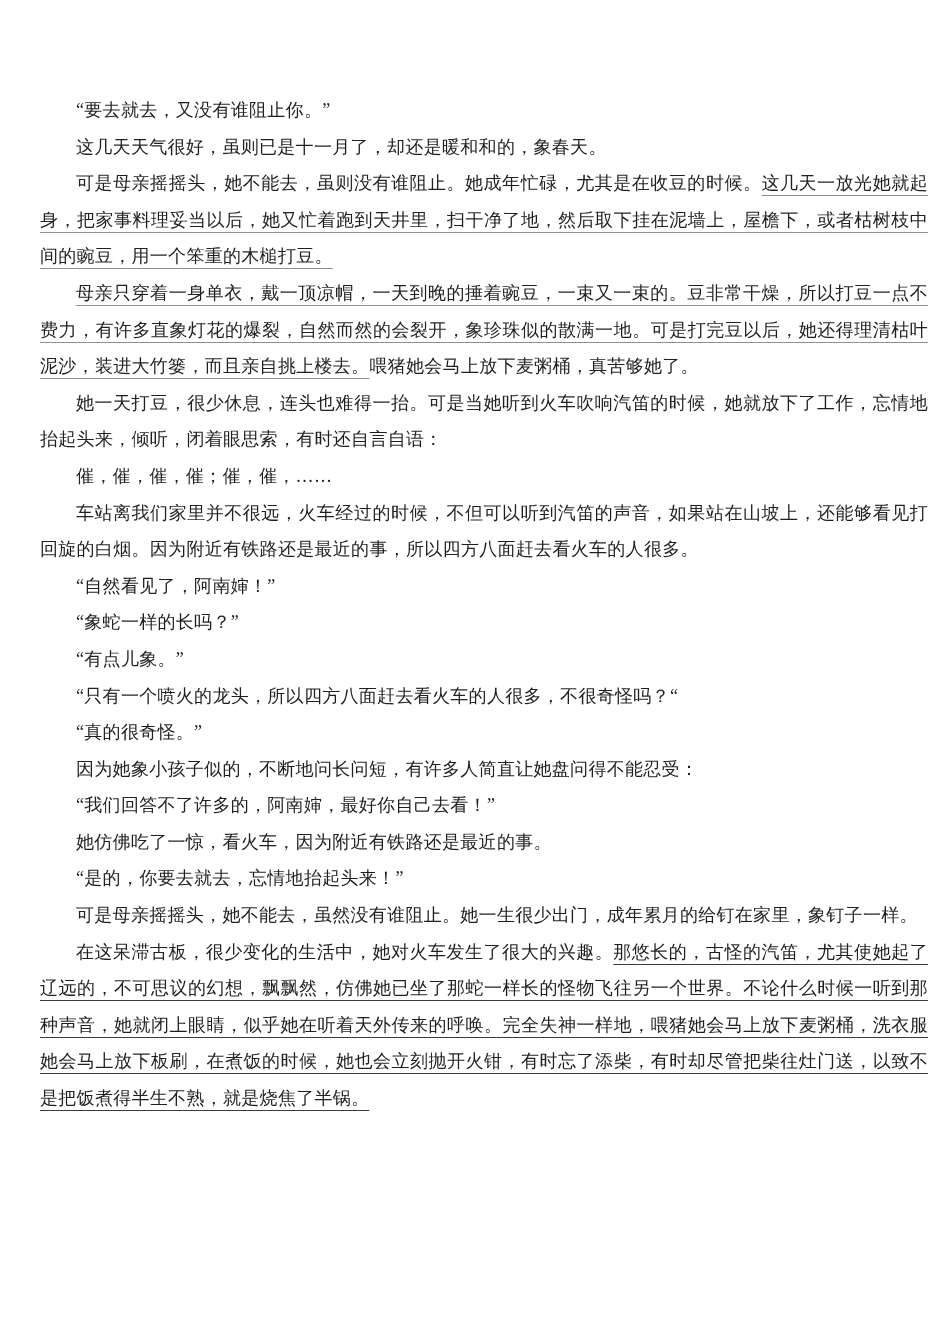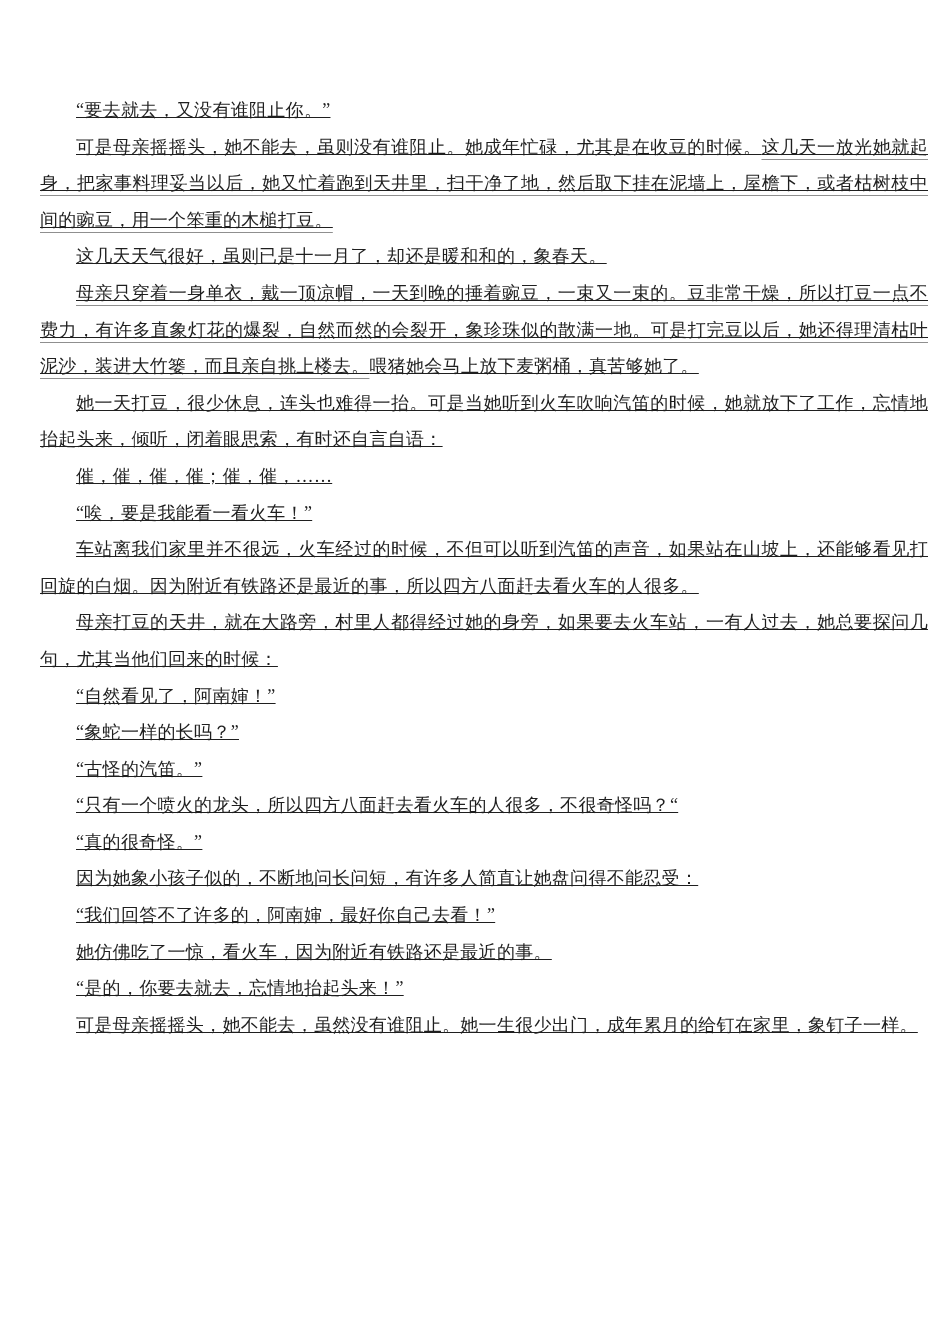--- a/index.html
+++ b/index.html
@@ -13,21 +13,20 @@
     overflow: hidden;
     font-family: "Liberation Serif", "DejaVu Serif", serif;
     color: #1f1f1f;
   }
   .page {
     box-sizing: border-box;
     width: 950px;
     height: 1344px;
     padding: 92px 22px 0 40px;
     background: #ffffff;
-    text-decoration: underline;
   }
   .para {
     margin: 0;
     font-size: 18px;
     line-height: 36.6px;
     text-align: justify;
     text-justify: inter-ideograph;
     text-indent: 2em;
     letter-spacing: 0.3px;
     word-break: break-all;
@@ -40,52 +39,51 @@
   .u-light { text-decoration-color: #8f8f8f; }
   .u-dark  { text-decoration-color: #3c3c3c; }
 </style>
 </head>
 <body>
 
 <div class="page">
 
   <p class="para"><span>“要去就去，又没有谁阻止你。”</span></p>
 
+  <p class="para"><span>这几天天气很好，虽则已是十一月了，却还是暖和和的，象春天。</span></p>
+
   <p class="para"><span>可是母亲摇摇头，她不能去，虽则没有谁阻止。她成年忙碌，尤其是在收豆的时候。</span><span class="u u-light">这几天一放光她就起身，把家事料理妥当以后，她又忙着跑到天井里，扫干净了地，然后取下挂在泥墙上，屋檐下，或者枯树枝中间的豌豆，用一个笨重的木槌打豆。</span></p>
-
-  <p class="para"><span>这几天天气很好，虽则已是十一月了，却还是暖和和的，象春天。</span></p>
 
   <p class="para"><span class="u u-light">母亲只穿着一身单衣，戴一顶凉帽，一天到晚的捶着豌豆，一束又一束的。豆非常干燥，所以打豆一点不费力，有许多直象灯花的爆裂，自然而然的会裂开，象珍珠似的散满一地。可是打完豆以后，她还得理清枯叶泥沙，装进大竹篓，而且亲自挑上楼去。</span><span>喂猪她会马上放下麦粥桶，真苦够她了。</span></p>
 
   <p class="para"><span>她一天打豆，很少休息，连头也难得一抬。可是当她听到火车吹响汽笛的时候，她就放下了工作，忘情地抬起头来，倾听，闭着眼思索，有时还自言自语：</span></p>
 
   <p class="para"><span>催，催，催，催；催，催，……</span></p>
 
-  <p class="para"><span>“唉，要是我能看一看火车！”</span></p>
 
   <p class="para"><span>车站离我们家里并不很远，火车经过的时候，不但可以听到汽笛的声音，如果站在山坡上，还能够看见打回旋的白烟。因为附近有铁路还是最近的事，所以四方八面赶去看火车的人很多。</span></p>
 
-  <p class="para"><span>母亲打豆的天井，就在大路旁，村里人都得经过她的身旁，如果要去火车站，一有人过去，她总要探问几句，尤其当他们回来的时候：</span></p>
 
 
   <p class="para"><span>“自然看见了，阿南婶！”</span></p>
 
   <p class="para"><span>“象蛇一样的长吗？”</span></p>
 
-  <p class="para"><span>“古怪的汽笛。”</span></p>
+  <p class="para"><span>“有点儿象。”</span></p>
 
   <p class="para"><span>“只有一个喷火的龙头，所以四方八面赶去看火车的人很多，不很奇怪吗？“</span></p>
 
   <p class="para"><span>“真的很奇怪。”</span></p>
 
   <p class="para"><span>因为她象小孩子似的，不断地问长问短，有许多人简直让她盘问得不能忍受：</span></p>
 
   <p class="para"><span>“我们回答不了许多的，阿南婶，最好你自己去看！”</span></p>
 
 
   <p class="para"><span>她仿佛吃了一惊，看火车，因为附近有铁路还是最近的事。</span></p>
 
   <p class="para"><span>“是的，你要去就去，忘情地抬起头来！”</span></p>
 
   <p class="para"><span>可是母亲摇摇头，她不能去，虽然没有谁阻止。她一生很少出门，成年累月的给钉在家里，象钉子一样。</span></p>
 
+  <p class="para"><span>在这呆滞古板，很少变化的生活中，她对火车发生了很大的兴趣。</span><span class="u u-dark">那悠长的，古怪的汽笛，尤其使她起了辽远的，不可思议的幻想，飘飘然，仿佛她已坐了那蛇一样长的怪物飞往另一个世界。不论什么时候一听到那种声音，她就闭上眼睛，似乎她在听着天外传来的呼唤。完全失神一样地，喂猪她会马上放下麦粥桶，洗衣服她会马上放下板刷，在煮饭的时候，她也会立刻抛开火钳，有时忘了添柴，有时却尽管把柴往灶门送，以致不是把饭煮得半生不熟，就是烧焦了半锅。</span></p>
 
 </div>
 
 </body></html>

